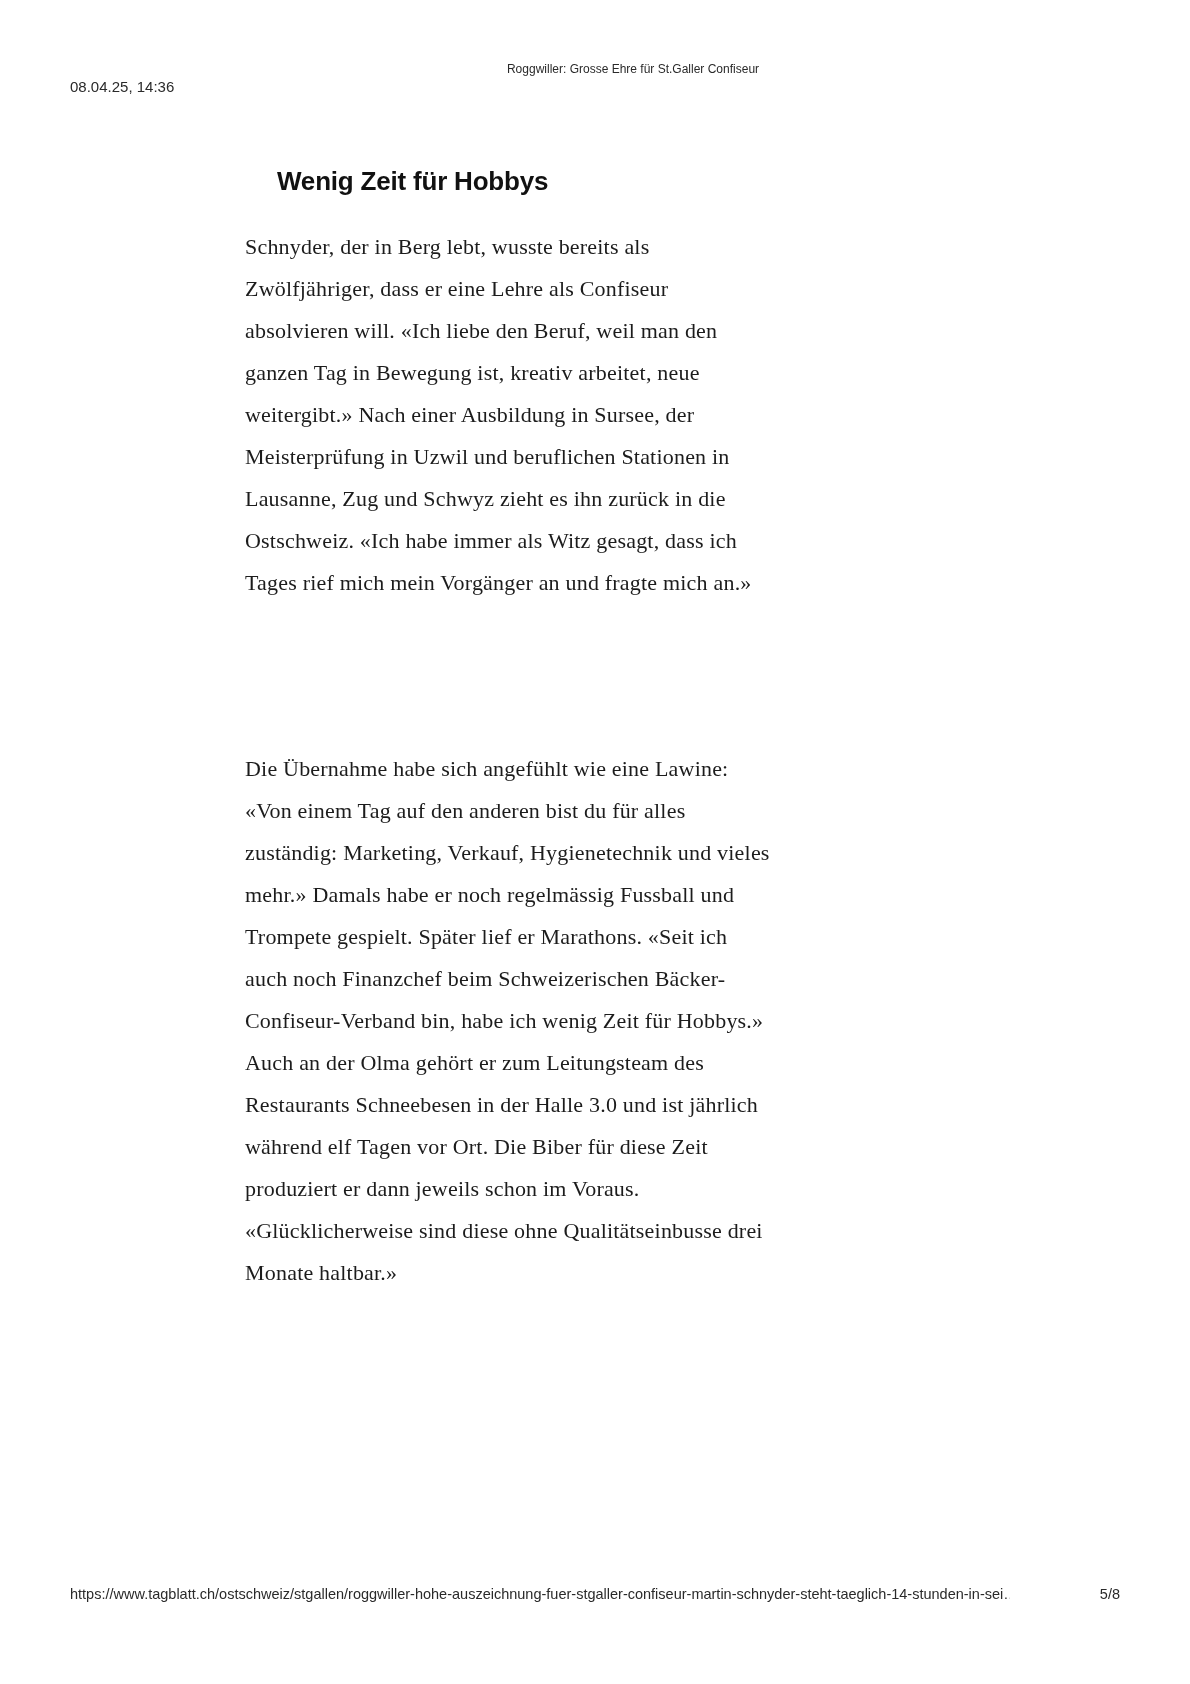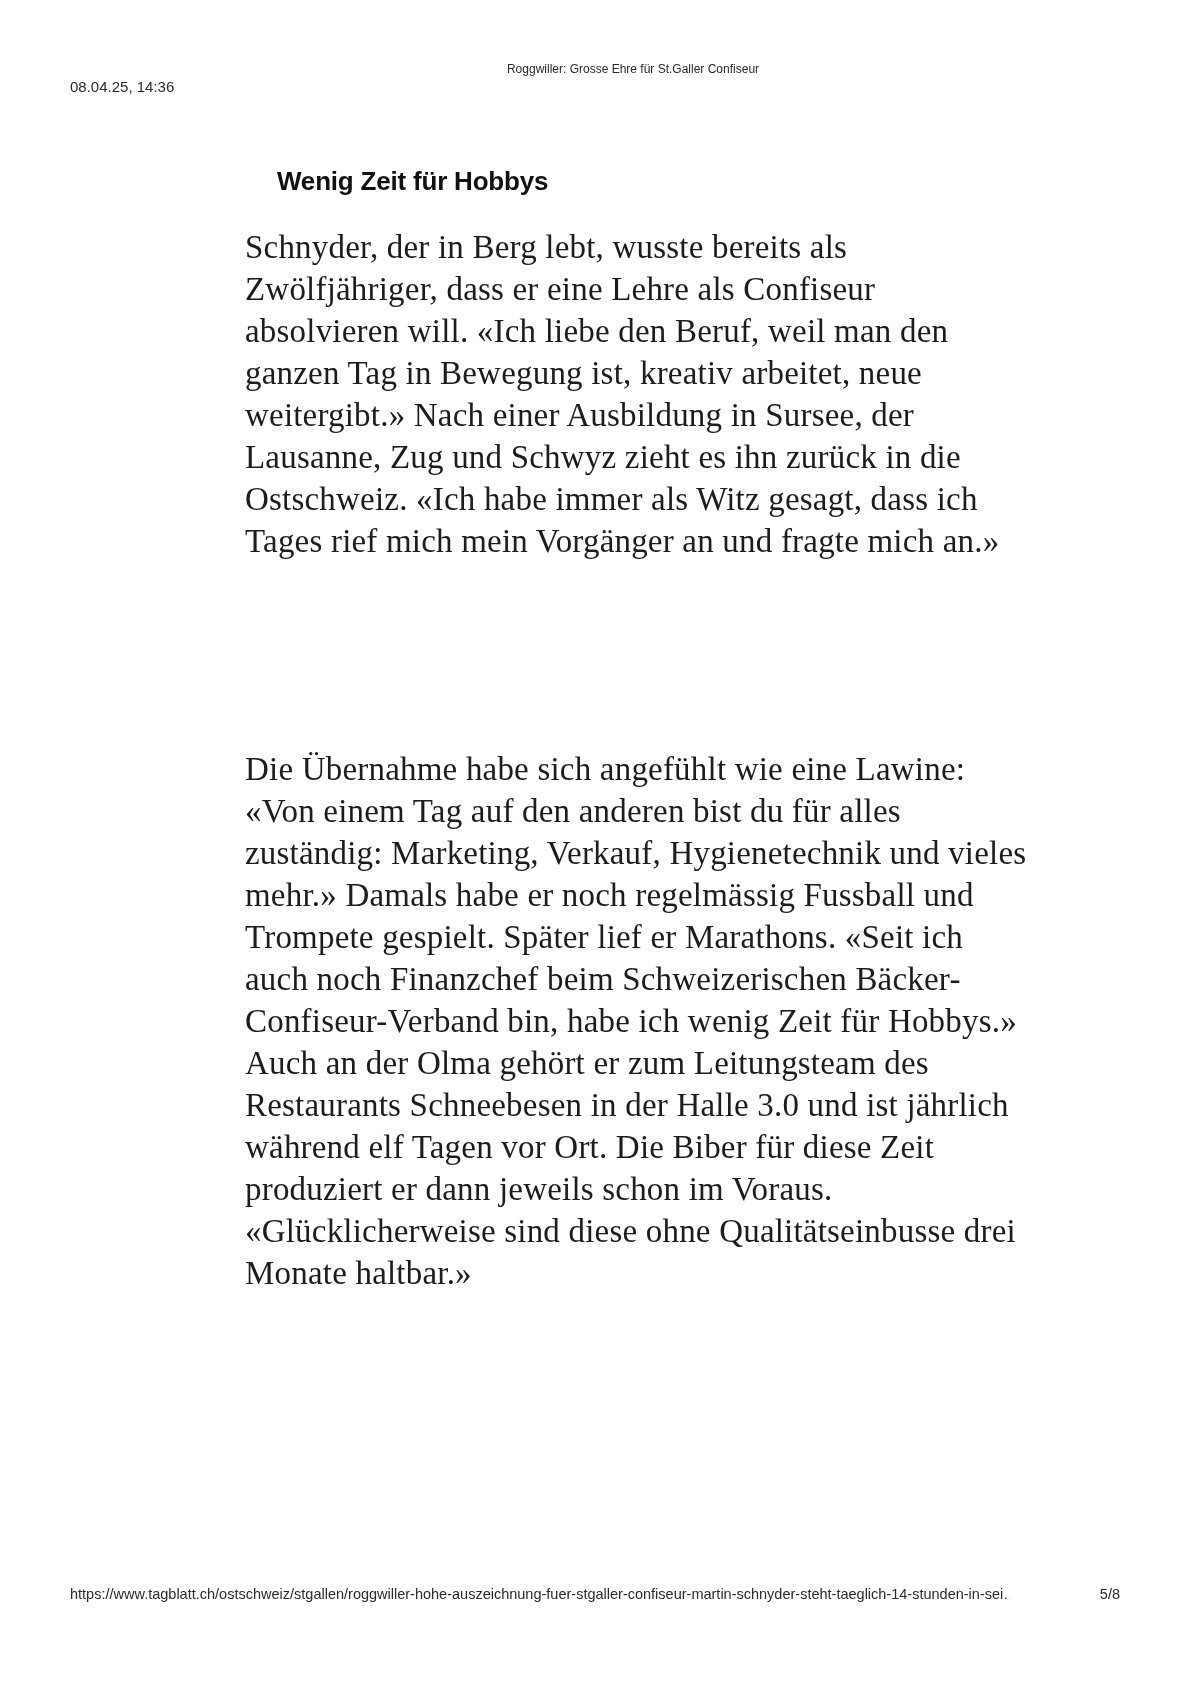--- a/index.html
+++ b/index.html
@@ -72,21 +72,21 @@
     letter-spacing: -0.2px;
     color: #111111;
     white-space: nowrap;
     margin-left: 32px;
   }
   .paragraph {
     position: absolute;
     left: 245px;
     width: 700px;
     font-family: "Liberation Serif", "DejaVu Serif", serif;
-    font-size: 33px;
+    font-size: 22px;
     line-height: 42px;
     letter-spacing: 0.2px;
     color: #1c1c1c;
   }
   .paragraph .tl {
     white-space: nowrap;
   }
   .para-1 { top: 226px; }
   .para-2 { top: 748px; }
 </style>
@@ -101,20 +101,21 @@
   </div>
 
   <h2 class="section-heading">Wenig Zeit für Hobbys</h2>
 
   <div class="paragraph para-1">
       <div class="tl">Schnyder, der in Berg lebt, wusste bereits als</div>
       <div class="tl">Zwölfjähriger, dass er eine Lehre als Confiseur</div>
       <div class="tl">absolvieren will. «Ich liebe den Beruf, weil man den</div>
       <div class="tl">ganzen Tag in Bewegung ist, kreativ arbeitet, neue</div>
       <div class="tl">weitergibt.» Nach einer Ausbildung in Sursee, der</div>
+      <div class="tl">Meisterprüfung in Uzwil und beruflichen Stationen in</div>
       <div class="tl">Lausanne, Zug und Schwyz zieht es ihn zurück in die</div>
       <div class="tl">Ostschweiz. «Ich habe immer als Witz gesagt, dass ich</div>
       <div class="tl">Tages rief mich mein Vorgänger an und fragte mich an.»</div>
     </div>
 
   <div class="paragraph para-2">
       <div class="tl">Die Übernahme habe sich angefühlt wie eine Lawine:</div>
       <div class="tl">«Von einem Tag auf den anderen bist du für alles</div>
       <div class="tl">zuständig: Marketing, Verkauf, Hygienetechnik und vieles</div>
       <div class="tl">mehr.» Damals habe er noch regelmässig Fussball und</div>

